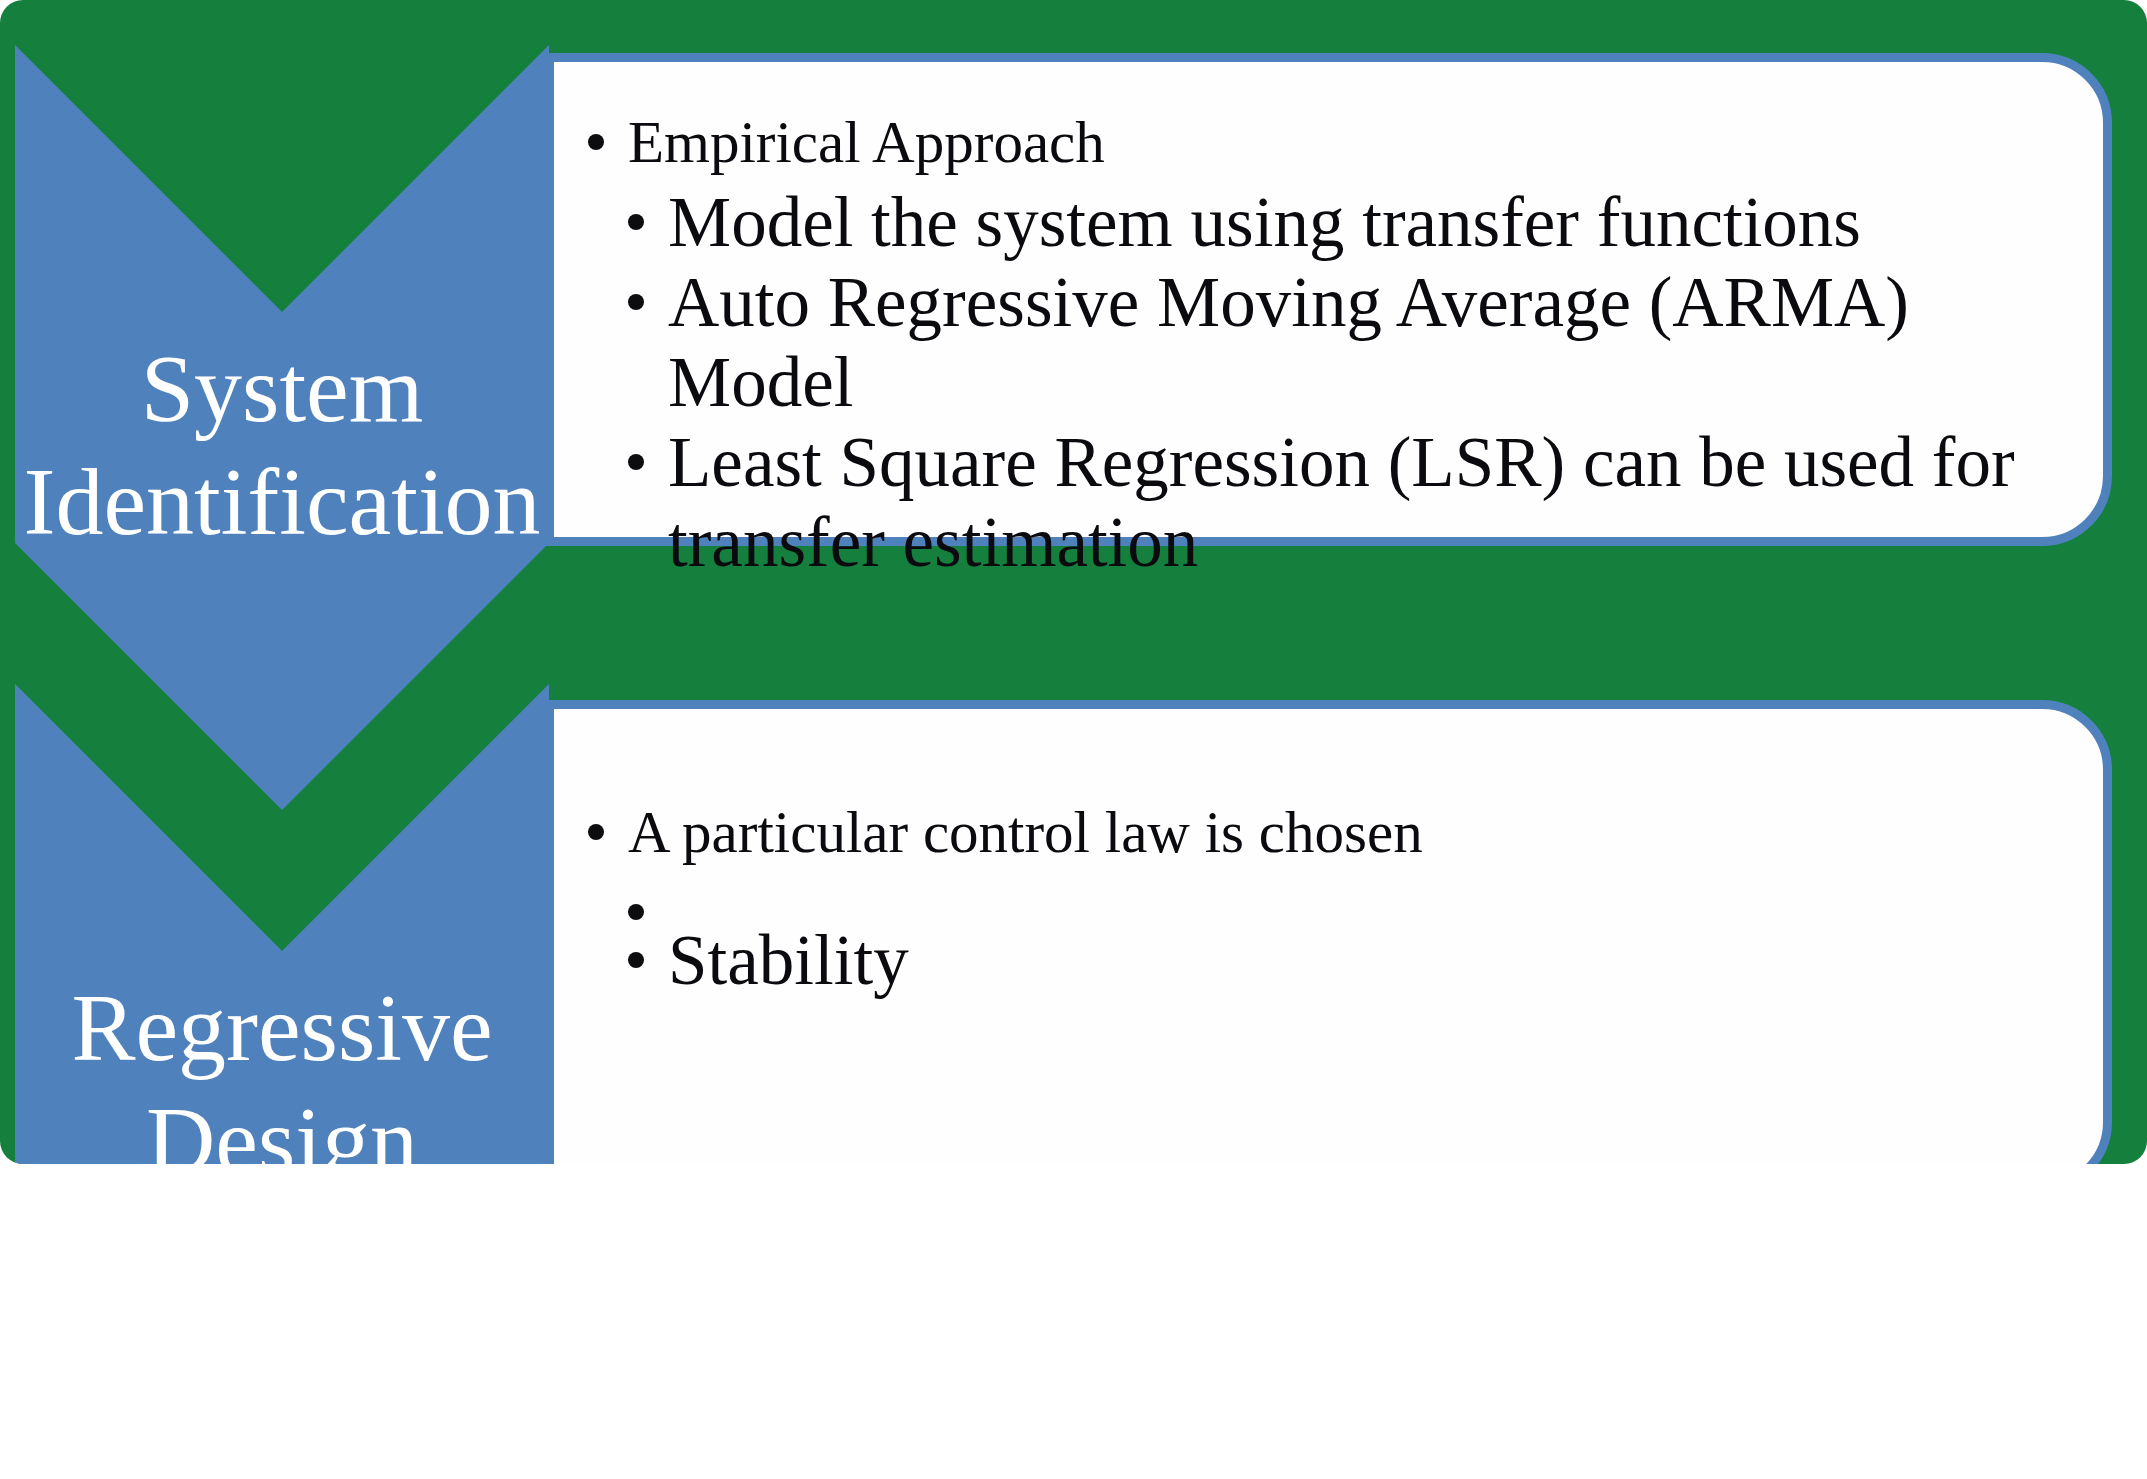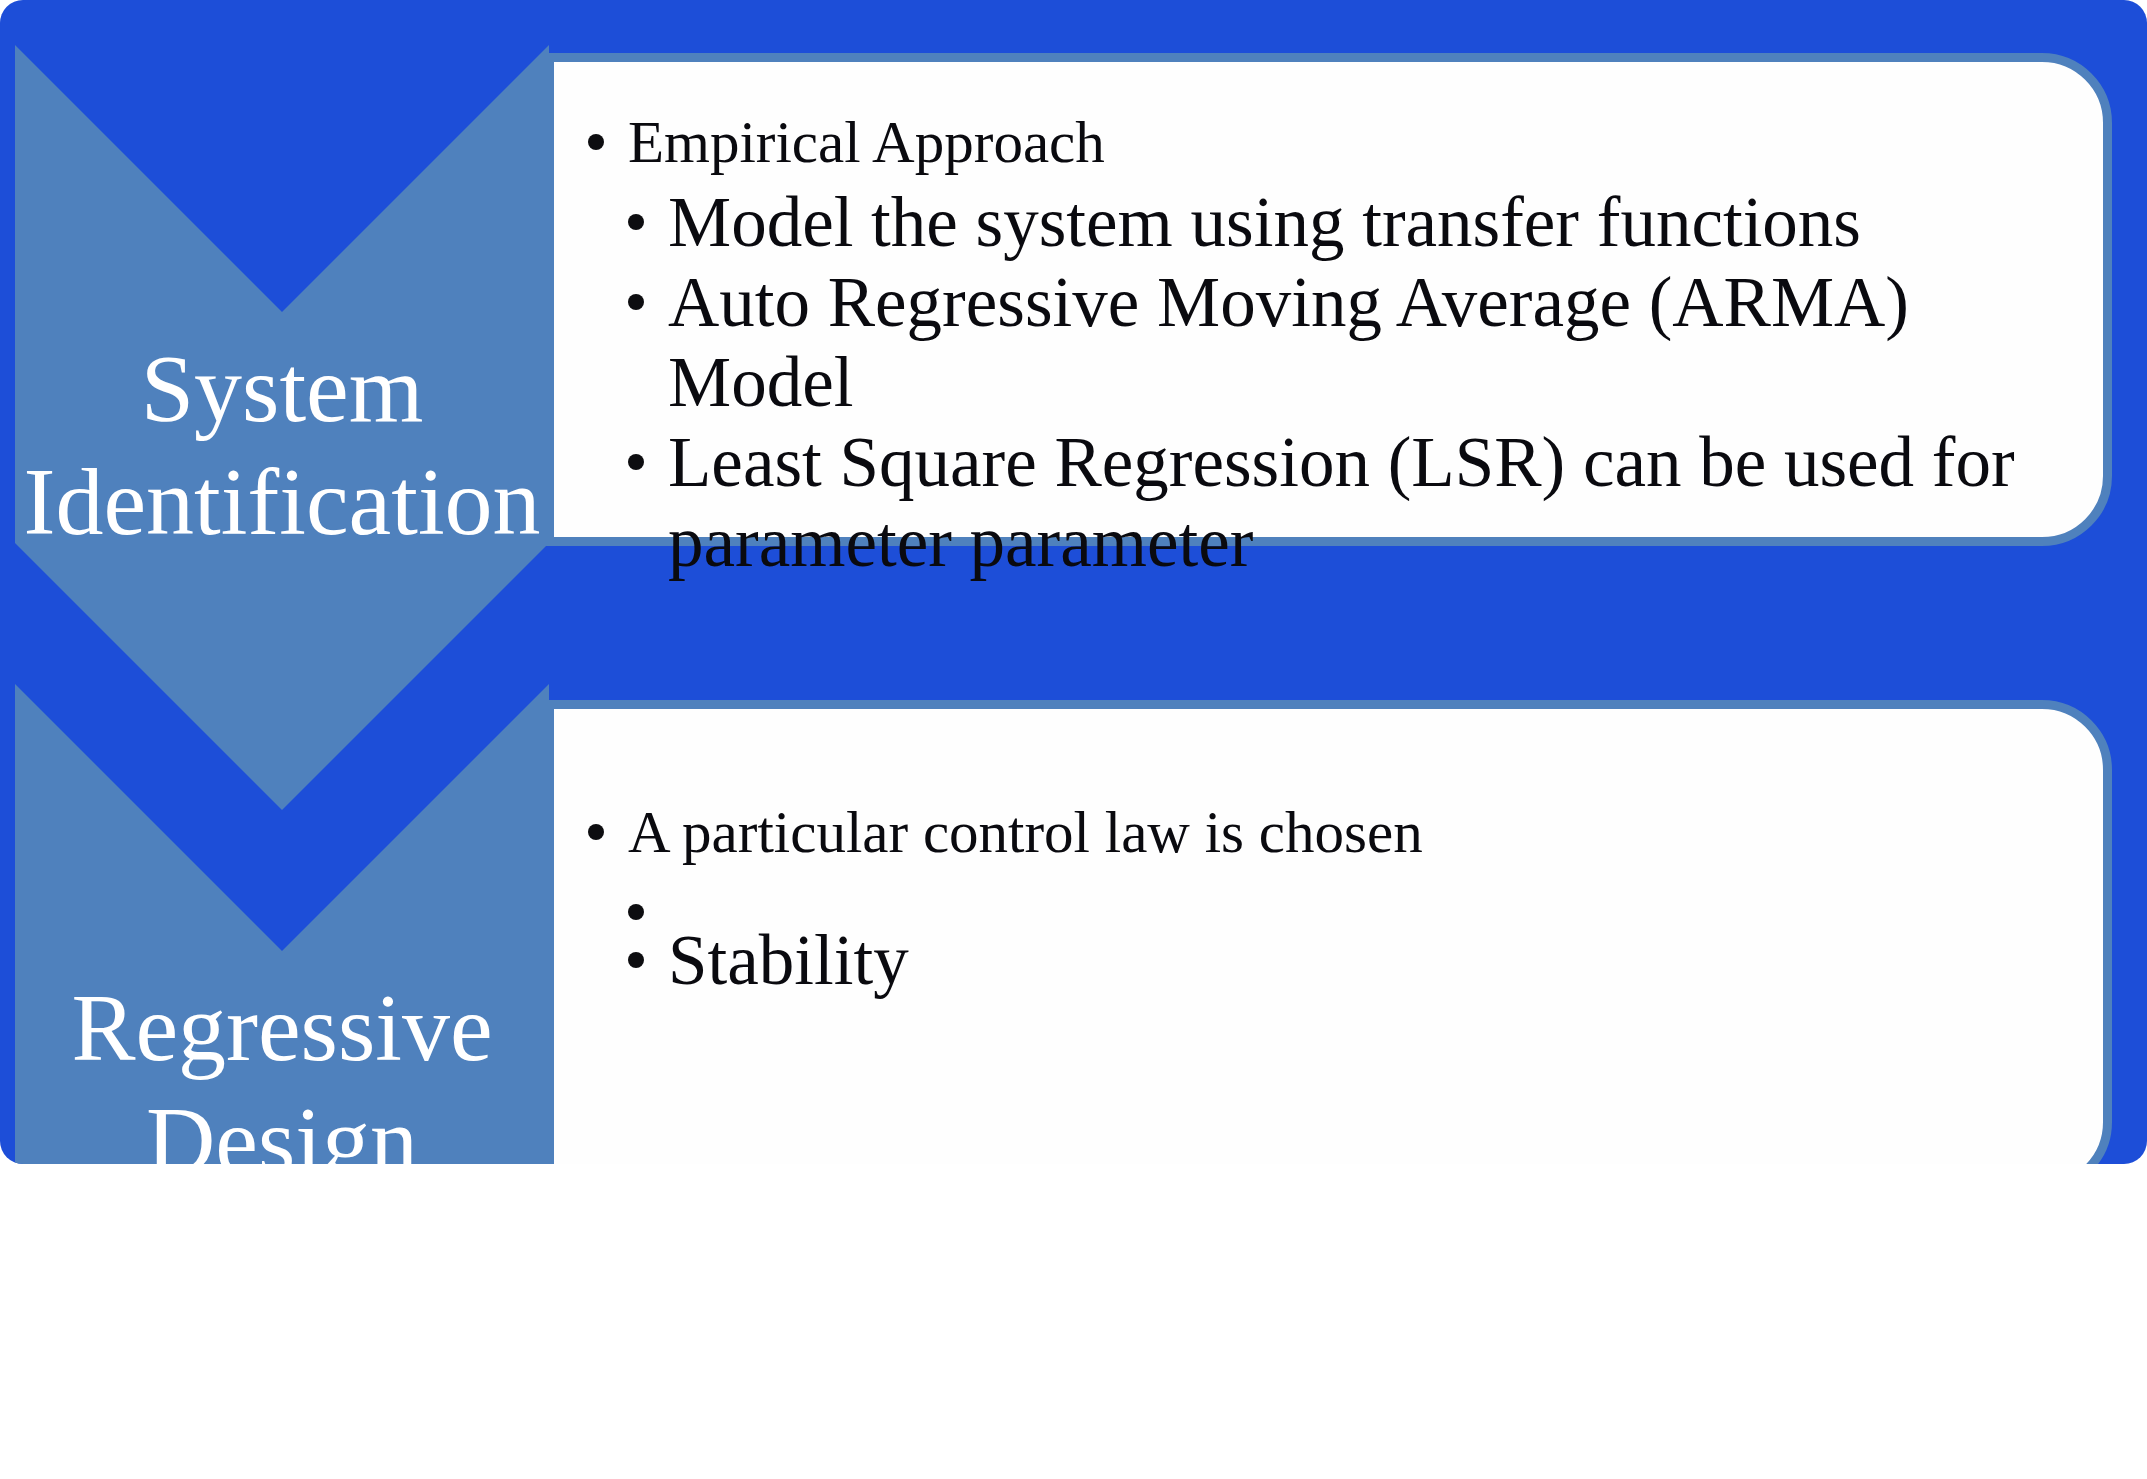--- a/index.html
+++ b/index.html
@@ -4,21 +4,21 @@
 <style>
   html, body {
     margin: 0;
     padding: 0;
     background: #ffffff;
   }
   .canvas {
     position: relative;
     width: 2147px;
     height: 1164px;
-    background: #1d4ed8;
+    background: #15803d;
     overflow: hidden;
     font-family: "Liberation Serif", serif;
     border-radius: 23px;
   }
 
   
   .step-box {
     position: absolute;
     left: 545px;
     width: 1549px;              
@@ -107,21 +107,21 @@
       <div class="item l2">
         <span class="dot"></span>
         <span class="lines">
             <span>Auto Regressive Moving Average (ARMA) Model</span>
           </span>
       </div>
       <div class="item l2">
         <span class="dot"></span>
         <span class="lines">
           <span>Least Square Regression (LSR) can be used for</span>
-          <span>parameter parameter</span>
+          <span>transfer estimation</span>
         </span>
       </div>
     </div>
   </div>
 
   <div class="step-box" id="box-2">
     <div class="box-content">
       <div class="item l1">
         <span class="dot"></span>
         <span class="lines">

